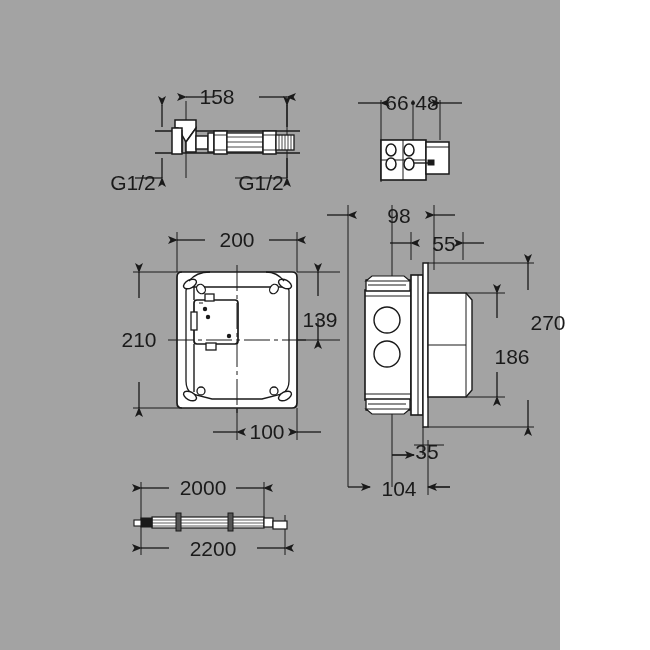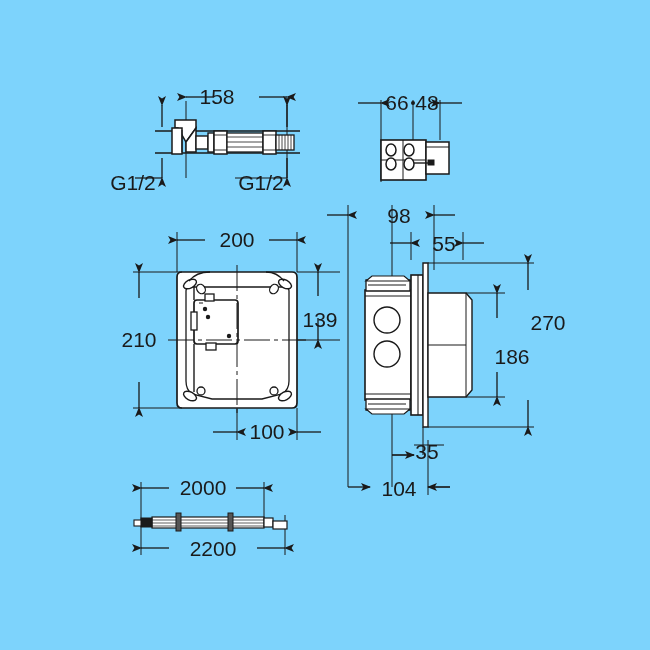--- a/index.html
+++ b/index.html
@@ -1,17 +1,17 @@
 <!DOCTYPE html>
 <html><head>
 <meta charset="utf-8">
 <style>
   html,body{margin:0;padding:0;background:#ffffff;}
   body{width:650px;height:650px;font-family:"Liberation Sans",sans-serif;overflow:hidden;}
-  #sheet{position:relative;width:650px;height:650px;background:#7dd3fc;text-align:right;}
+  #sheet{position:relative;width:560px;height:650px;background:#a3a3a3;text-align:right;}
   svg{display:block;}
   .dimtext{font-family:"Liberation Sans",sans-serif;font-size:21px;fill:#1a1a1a;}
 </style>
 </head>
 <body>
 
 <div id="sheet">
 <svg width="650" height="650" viewBox="0 0 650 650">
   <defs>
     <marker id="ar" markerWidth="10" markerHeight="8" refX="9" refY="4" orient="auto" markerUnits="userSpaceOnUse">

